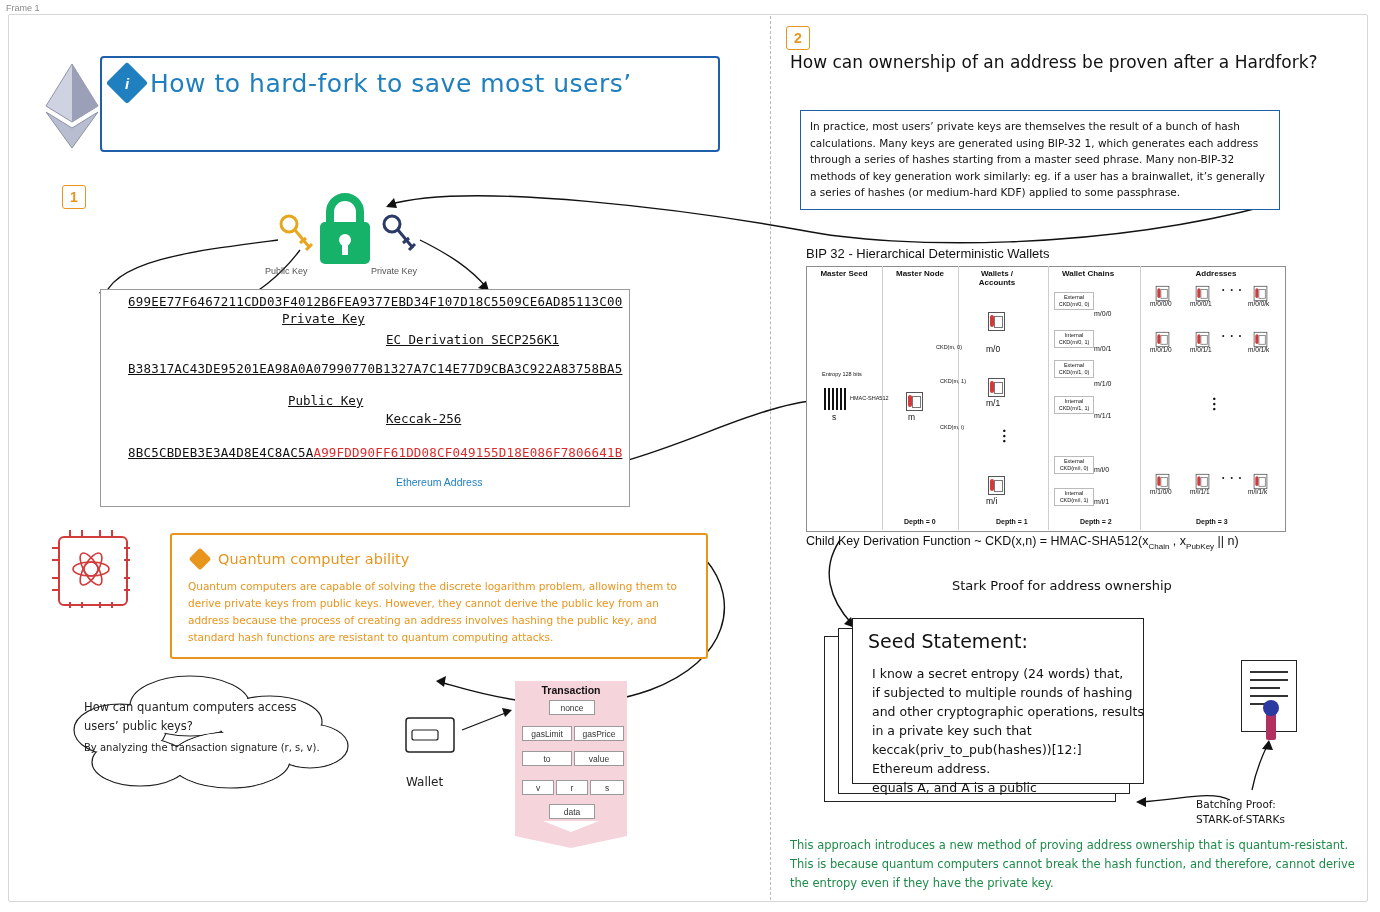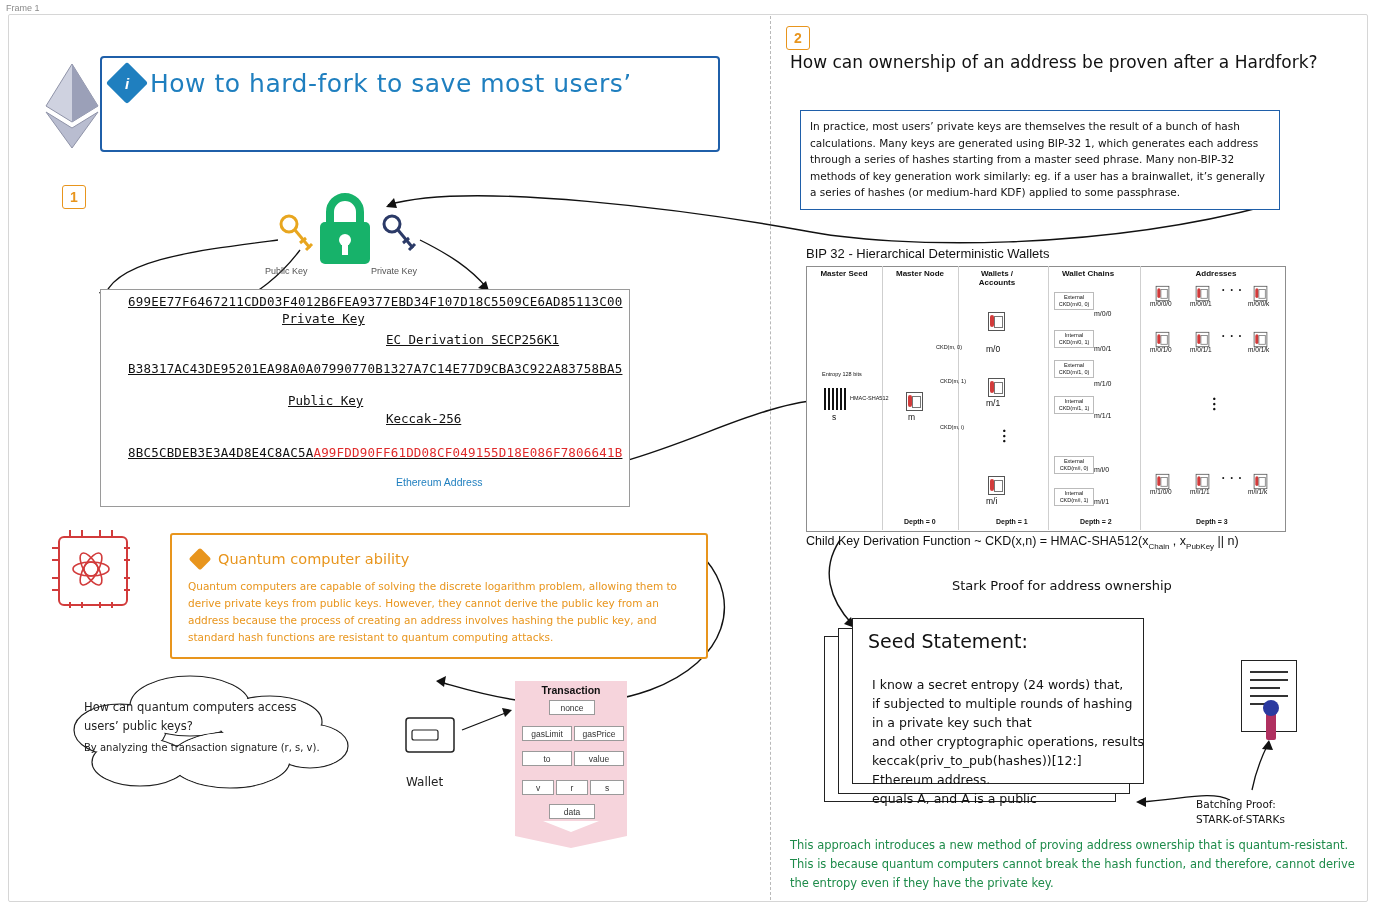--- a/index.html
+++ b/index.html
@@ -69,21 +69,21 @@
   .dots{position:absolute;font-size:9px;color:#111;letter-spacing:2px;}
   .qr{position:absolute;left:824px;top:388px;width:22px;height:22px;background:
      repeating-linear-gradient(90deg,#111 0 2px,#fff 2px 4px),
      repeating-linear-gradient(0deg,#111 0 2px,transparent 2px 4px);}
   .ckd{position:absolute;left:806px;top:534px;font-size:12.5px;color:#111;}
   .ckd sub{font-size:8px;}
 
   .stark-title{position:absolute;left:952px;top:578px;font-size:13px;color:#111;}
   .proof-card{position:absolute;border:1.5px solid #222;background:#fff;}
   .proof-title{position:absolute;left:868px;top:630px;font-size:19px;color:#111;}
-  .proof-body{position:absolute;left:872px;top:664px;width:276px;font-size:12.5px;line-height:19px;color:#111;margin-top:11px;}
+  .proof-body{position:absolute;left:872px;top:664px;width:276px;font-size:12.5px;line-height:19px;color:#111;}
   .batch-lbl{position:absolute;left:1196px;top:797px;font-size:10.5px;line-height:15px;color:#111;}
   .doc{position:absolute;left:1241px;top:660px;width:54px;height:70px;border:1.5px solid #222;background:#fff;}
   .doc-line{position:absolute;height:1.5px;background:#333;}
   .pen{position:absolute;left:1266px;top:706px;width:10px;height:34px;background:#b03060;border-radius:2px;}
   .pen-top{position:absolute;left:1263px;top:700px;width:16px;height:16px;background:#2b3aa0;border-radius:50%;}
 
   .green-note{position:absolute;left:790px;top:836px;width:570px;font-size:11.5px;line-height:19px;color:#1e8b4a;}
 
   svg.ov{position:absolute;left:0;top:0;width:1380px;height:912px;pointer-events:none;}
 </style>
@@ -403,22 +403,22 @@
 
   <div class="stark-title hand">Stark Proof for address ownership</div>
 
   <div class="proof-card" style="left:824px;top:636px;width:290px;height:164px;"></div>
   <div class="proof-card" style="left:838px;top:628px;width:290px;height:164px;"></div>
   <div class="proof-card" style="left:852px;top:618px;width:290px;height:164px;"></div>
   <div class="proof-title hand">Seed Statement:</div>
   <div class="proof-body hand">
     <div>I know a secret entropy (24 words) that,</div>
     <div>if subjected to multiple rounds of hashing</div>
+    <div>and other cryptographic operations, results</div>
     <div>in a private key such that</div>
-    <div>and other cryptographic operations, results</div>
     <div>keccak(priv_to_pub(hashes))[12:]</div>
     <div>Ethereum address.</div>
     <div>equals A, and A is a public</div>
   </div>
 
   <div class="doc">
     <i class="doc-line" style="left:8px;top:10px;width:38px;"></i>
     <i class="doc-line" style="left:8px;top:18px;width:38px;"></i>
     <i class="doc-line" style="left:8px;top:26px;width:30px;"></i>
     <i class="doc-line" style="left:8px;top:34px;width:38px;"></i>

